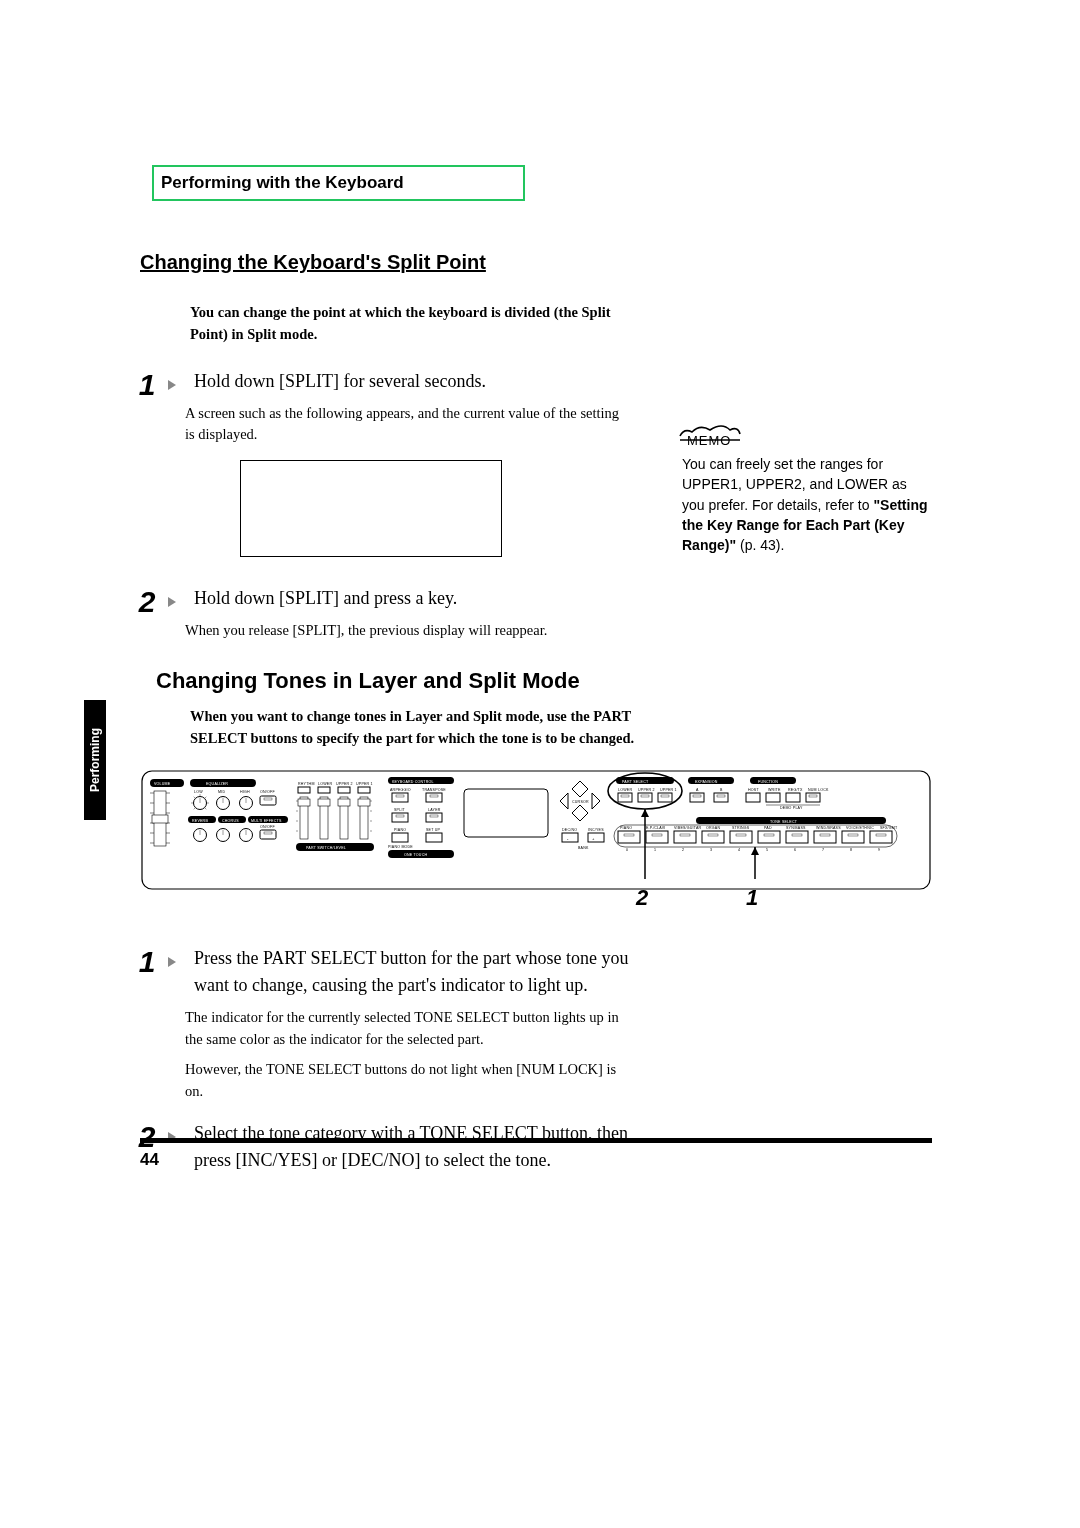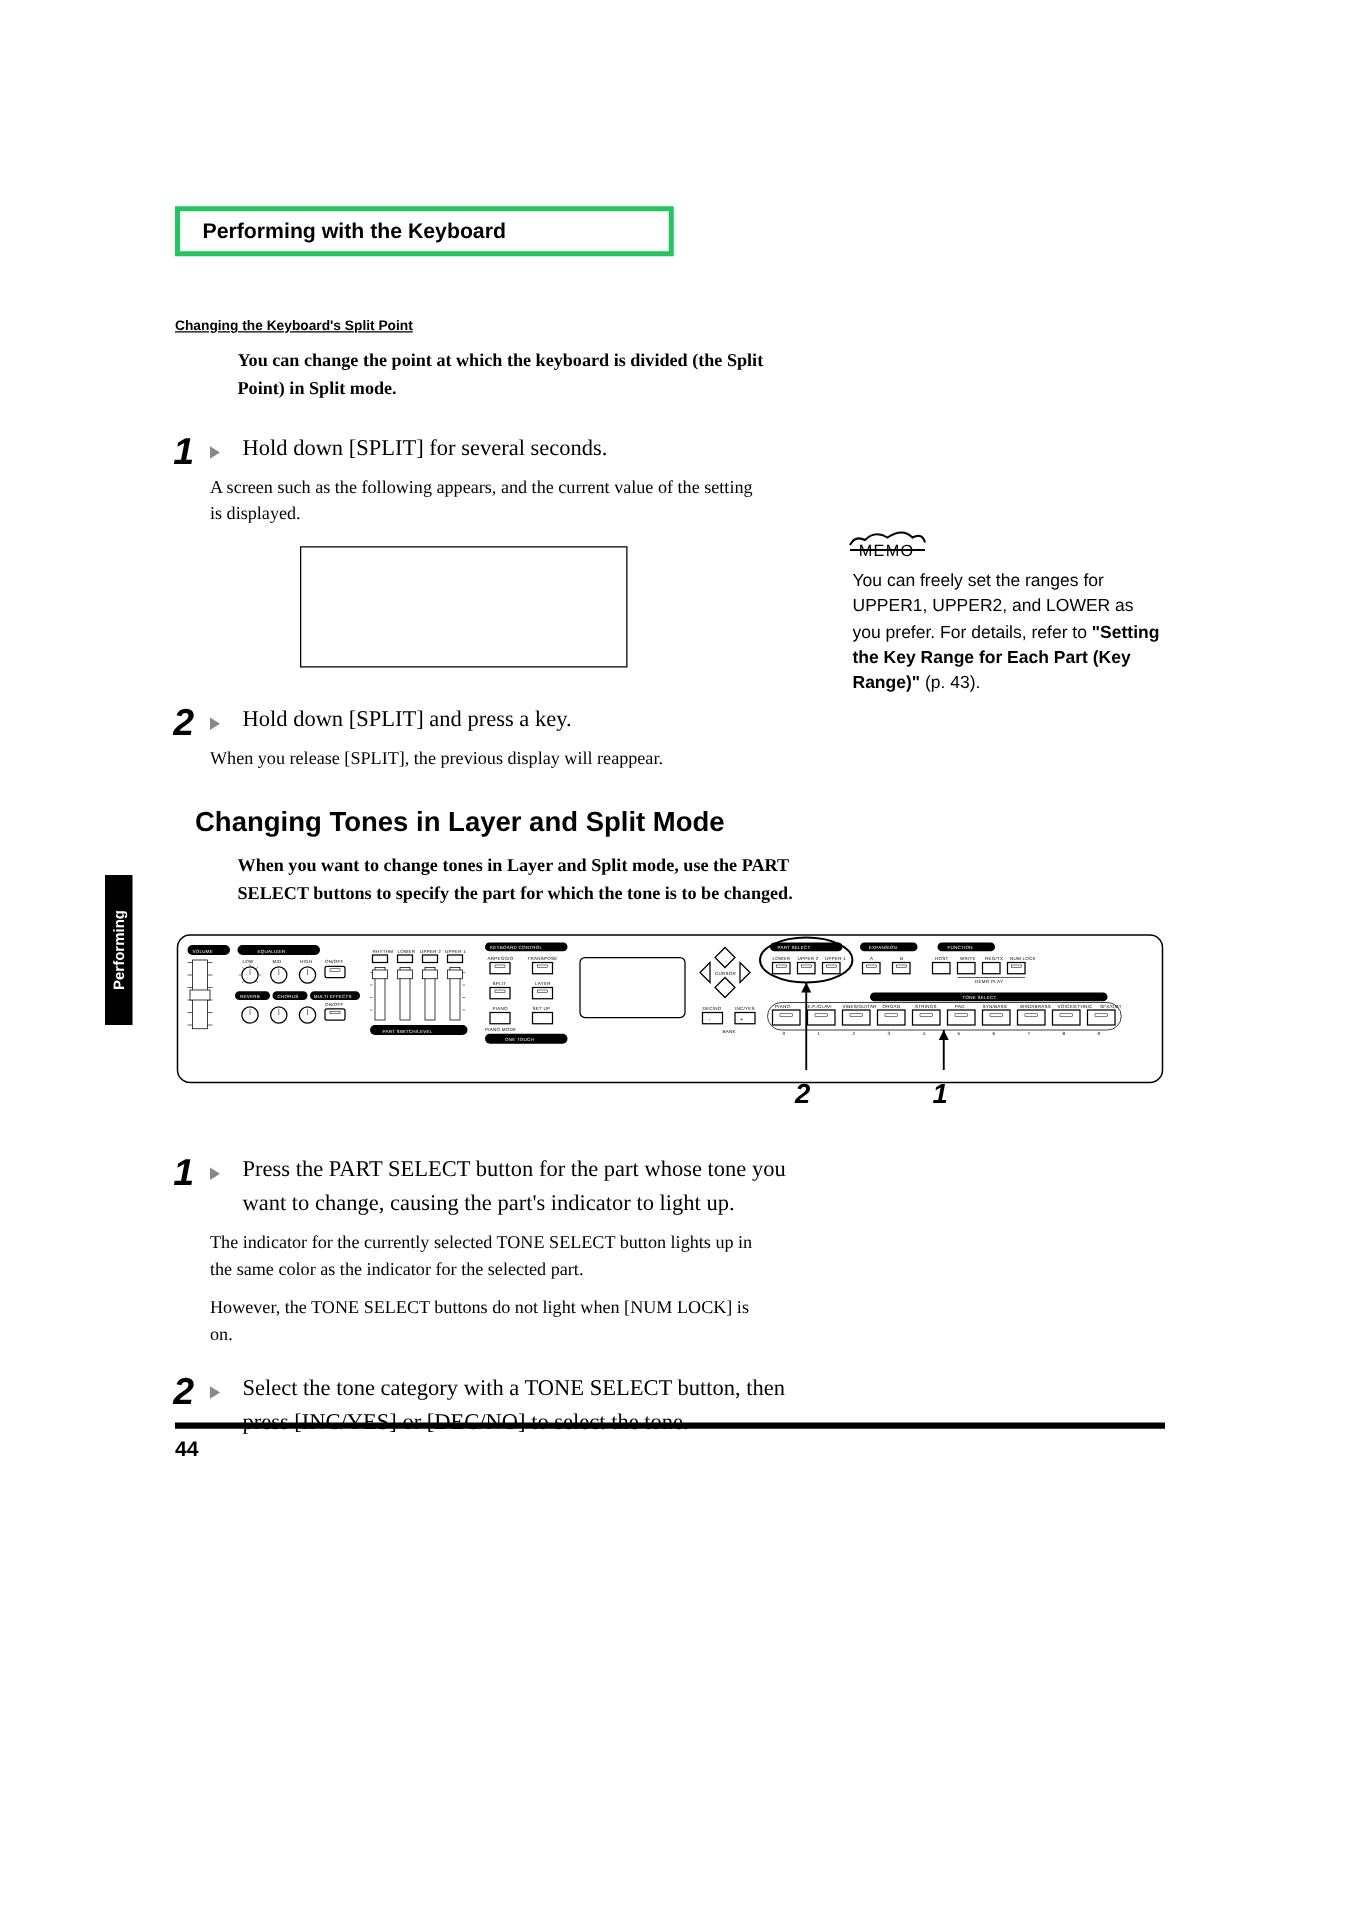--- a/index.html
+++ b/index.html
@@ -17,34 +17,35 @@
     height: 1528px;
     box-sizing: border-box;
   }
   .content {
     position: absolute;
     left: 140px;
     top: 165px;
     width: 820px;
   }
   .section-header {
-    border: 4px solid #22c55e;
-    padding: 6px 18px;
+    border: 2px solid #22c55e;
+    padding: 6px 7px;
     width: 355px;
     font-family: "Arial Black", Arial, sans-serif;
     font-weight: bold;
     font-size: 17px;
     margin-bottom: 50px;
+    margin-left: 12px;
   }
   .subhead {
     font-family: Arial, sans-serif;
     font-weight: bold;
-    font-size: 11px;
+    font-size: 20px;
     text-decoration: underline;
-    margin-bottom: 12px;
+    margin-bottom: 28px;
   }
   .body-text {
     font-size: 16px;
     line-height: 1.5;
     margin-left: 50px;
     width: 440px;
     font-weight: bold;
   }
   .body-text.small {
     font-size: 14.5px;
@@ -77,21 +78,21 @@
   }
   .step .instr {
     font-size: 18px;
     line-height: 1.5;
     margin-left: 54px;
     width: 440px;
   }
   .step .note {
     font-size: 14.5px;
     line-height: 1.5;
-    margin-left: 28px;
+    margin-left: 45px;
     margin-top: 8px;
     width: 440px;
   }
   .screen-box {
     border: 1.5px solid #000;
     width: 260px;
     height: 95px;
     margin: 14px 0 0 100px;
   }
   h2.section2 {

